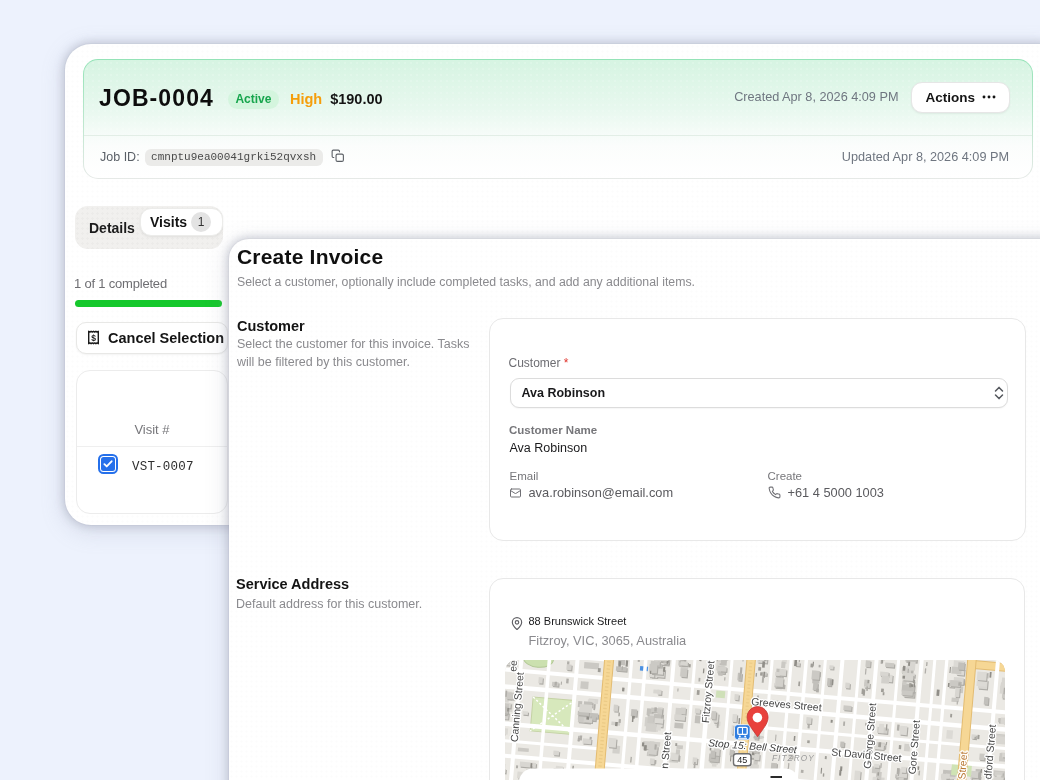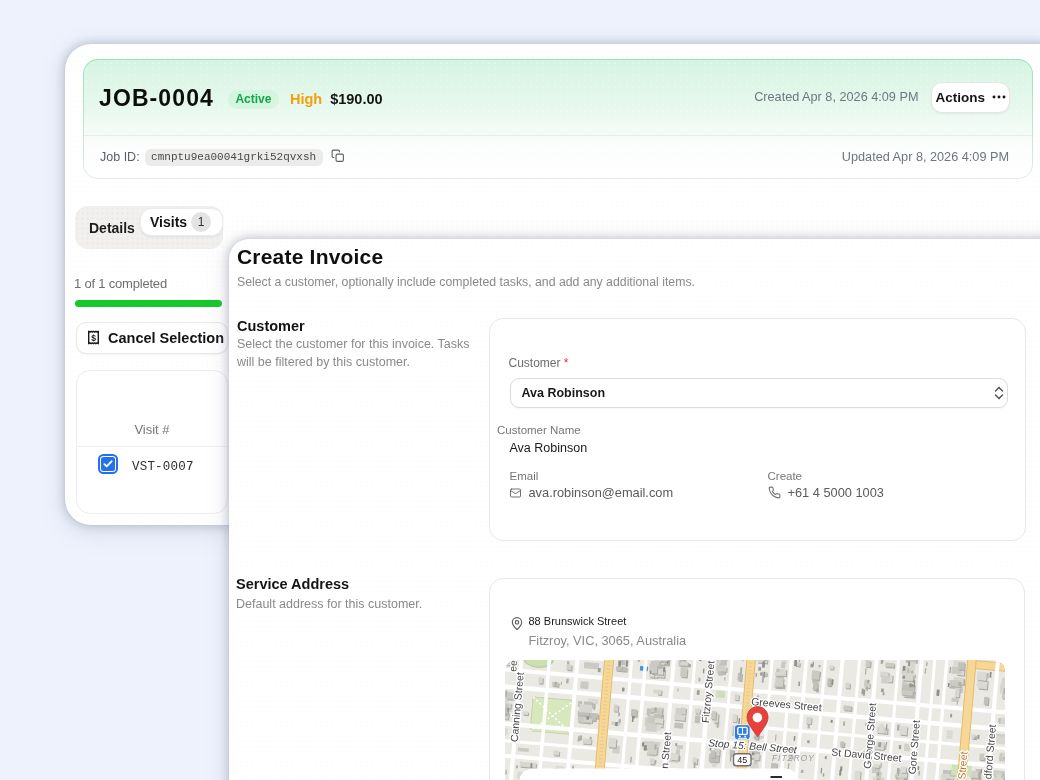--- a/index.html
+++ b/index.html
@@ -23,21 +23,21 @@
   background-image:radial-gradient(rgba(255,255,255,0.9) 1px, transparent 1.1px);
   background-size:6px 6px; opacity:0.17; }
 #jobrow1 { position:absolute; left:0; top:0; right:0; height:75.5px; display:flex; align-items:center; padding:0 22px 0 15px; }
 #jobtitle { font-size:23px; font-weight:800; color:#0d0d0d; letter-spacing:1.1px; position:relative; top:1.5px; }
 .badge-active { margin-left:14px; background:#d4f5de; color:#16a54c; font-size:12px; font-weight:600;
   padding:2.5px 7.5px; border-radius:999px; position:relative; top:2.2px; }
 .high { margin-left:11px; color:#f59e0b; font-size:14.5px; font-weight:700; position:relative; top:1.5px; }
 .price { margin-left:8px; color:#141414; font-size:14.5px; font-weight:700; position:relative; top:1.5px; }
 .created { margin-left:auto; color:#6f7680; font-size:12.7px; }
 #actionsbtn { margin-left:13px; background:#fff; border:1px solid #e6e6e6; border-radius:11px; height:30.5px;
-  padding:0 3px; display:flex; align-items:center; gap:7px; font-size:13.5px; font-weight:700; color:#141414;
+  padding:0 13px; display:flex; align-items:center; gap:7px; font-size:13.5px; font-weight:700; color:#141414;
   box-shadow:0 1px 2px rgba(0,0,0,0.06); }
 #jobdivider { position:absolute; left:0; right:0; top:75.5px; height:1px; background:#e2eee6; }
 #jobrow2 { position:absolute; left:0; top:77.5px; right:0; bottom:0; display:flex; align-items:center; padding:0 23px 0 16px; }
 #jobrow2 .lbl { color:#595f66; font-size:12.5px; }
 #jobid { margin-left:5px; background:#ebebe9; border-radius:6px; padding:2.5px 6.5px;
   font-family:"Liberation Mono",monospace; font-size:11px; color:#4a4a4a; }
 .copyicon { margin-left:8px; }
 #jobrow2 .updated { margin-left:auto; color:#6f7680; font-size:12.7px; }
 
 
@@ -83,21 +83,21 @@
 
 .panelcard { background:#fff; border:1px solid #e8e8e8; border-radius:14px; }
 #custcard { left:260px; top:78.5px; width:537px; height:223px; }
 .smlbl { font-size:12px; color:#6d6d72; }
 .xsmlbl { font-size:11.5px; color:#76767a; }
 #lbl-customer { left:18.5px; top:37px; }
 #sel { position:absolute; left:19.5px; top:59.5px; width:498px; height:29.5px; border:1px solid #dcdcdc; border-radius:9px;
   display:flex; align-items:center; padding:0 3px 0 11px; background:#fff; box-shadow:0 1px 1.5px rgba(0,0,0,0.04); }
 #sel .v { font-size:12.5px; font-weight:600; color:#1a1a1c; }
 #sel svg { margin-left:auto; }
-#lbl-cname { left:7px; top:105px; }
+#lbl-cname { left:19px; top:105px;font-weight:bold; }
 #v-cname { left:19.5px; top:122.5px; font-size:12.5px; font-weight:500; color:#1a1a1c; }
 #lbl-email { left:19.5px; top:151.5px; }
 #lbl-phone { left:277.5px; top:151.5px; }
 .valrow { display:flex; align-items:center; gap:7px; font-size:12.8px; color:#5a5a5e; }
 #v-email { left:18.5px; top:166.5px; }
 #v-phone { left:277.5px; top:166.5px; }
 
 #addrcard { left:260px; top:338.8px; width:536px; height:250px; }
 #pinic { left:20px; top:37.5px; }
 #v-street { left:38.5px; top:36.5px; font-size:11px; font-weight:500; color:#1a1a1c; }

